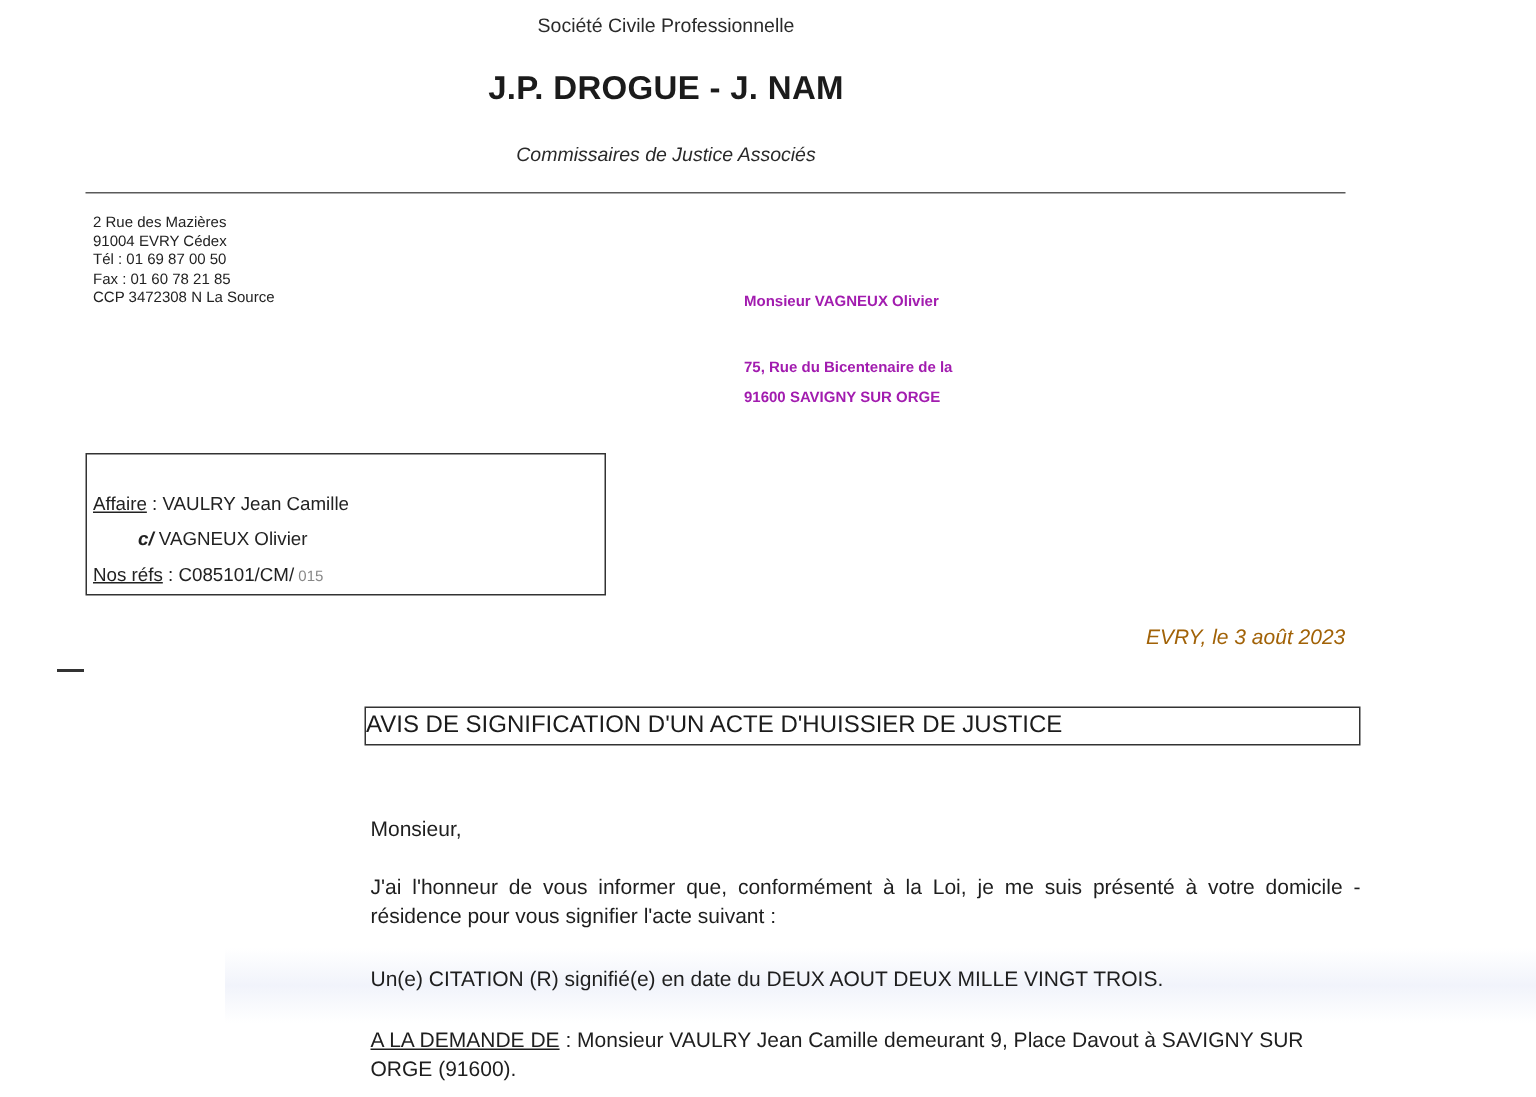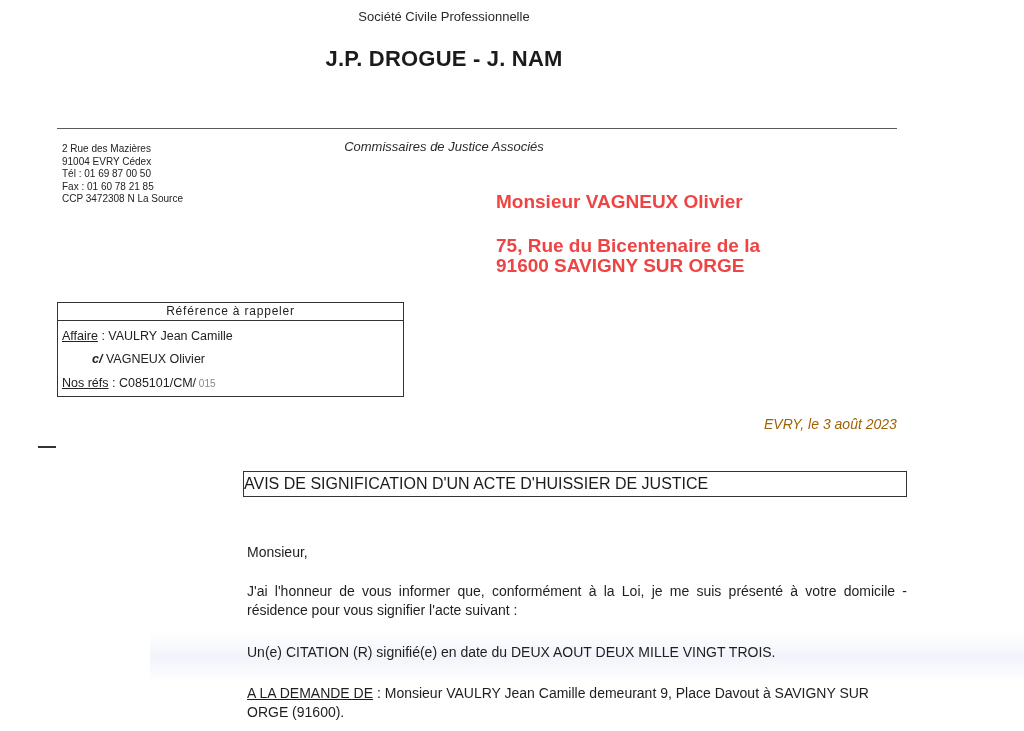--- a/index.html
+++ b/index.html
@@ -5,24 +5,24 @@
   html, body { margin:0; padding:0; }
   body {
     width:1024px; height:731px; overflow:hidden; position:relative;
     background:#ffffff; color:#1e1e1e;
     font-family:"Liberation Sans", sans-serif;
   }
   .abs { position:absolute; }
   .center { left:0; width:888px; text-align:center; }
   .firm-type { top:9px; font-size:13px; color:#2a2a2a; }
   .firm-name { top:46px; font-size:22px; font-weight:bold; color:#1b1b1b; letter-spacing:0.2px; }
-  .firm-sub { top:95px; font-size:13px; font-style:italic; color:#2a2a2a;margin-top:44px; }
+  .firm-sub { top:95px; font-size:13px; font-style:italic; color:#2a2a2a; }
   .rule { top:128px; left:57px; width:840px; height:1px; background:#5a5a5a; }
   .sender { top:143px; left:62px; font-size:10px; line-height:12.5px; color:#222; }
-  .recipient { left:496px; font-weight:bold; font-size:19px; color:#ef4444; line-height:20px; }
+  .recipient { left:496px; font-weight:bold; font-size:10px; color:#a21caf; line-height:20px; }
   .recipient.name { top:192px; }
   .recipient.addr { top:236px; }
   .refbox {
     top:302px; left:57px; width:347px; height:95px;
     border:1px solid #333; box-sizing:border-box; font-size:12.5px; color:#222;
   }
   .refbox .title { text-align:center; border-bottom:1px solid #333; height:17px; line-height:17px; letter-spacing:0.8px; font-size:12px; }
   .refbox .row { position:absolute; left:4px; }
   .refbox .u { text-decoration:underline; }
   .refbox .gray { color:#888; font-size:10px; }
@@ -61,21 +61,20 @@
   <div>CCP 3472308 N La Source</div>
 </div>
 
 <div class="abs recipient name">Monsieur VAGNEUX Olivier</div>
 <div class="abs recipient addr">
   <div>75, Rue du Bicentenaire de la</div>
   <div>91600 SAVIGNY SUR ORGE</div>
 </div>
 
 <div class="abs refbox">
-  <div class="title">Référence à rappeler</div>
   <div class="row" style="top:26px;">
     <span class="u">Affaire</span><span> : VAULRY Jean Camille</span>
   </div>
   <div class="row" style="top:49px; left:34px;">
     <b><i>c/</i></b><span> VAGNEUX Olivier</span>
   </div>
   <div class="row" style="top:73px;">
     <span class="u">Nos réfs</span><span> : C085101/CM/</span><span class="gray"> 015</span>
   </div>
 </div>

